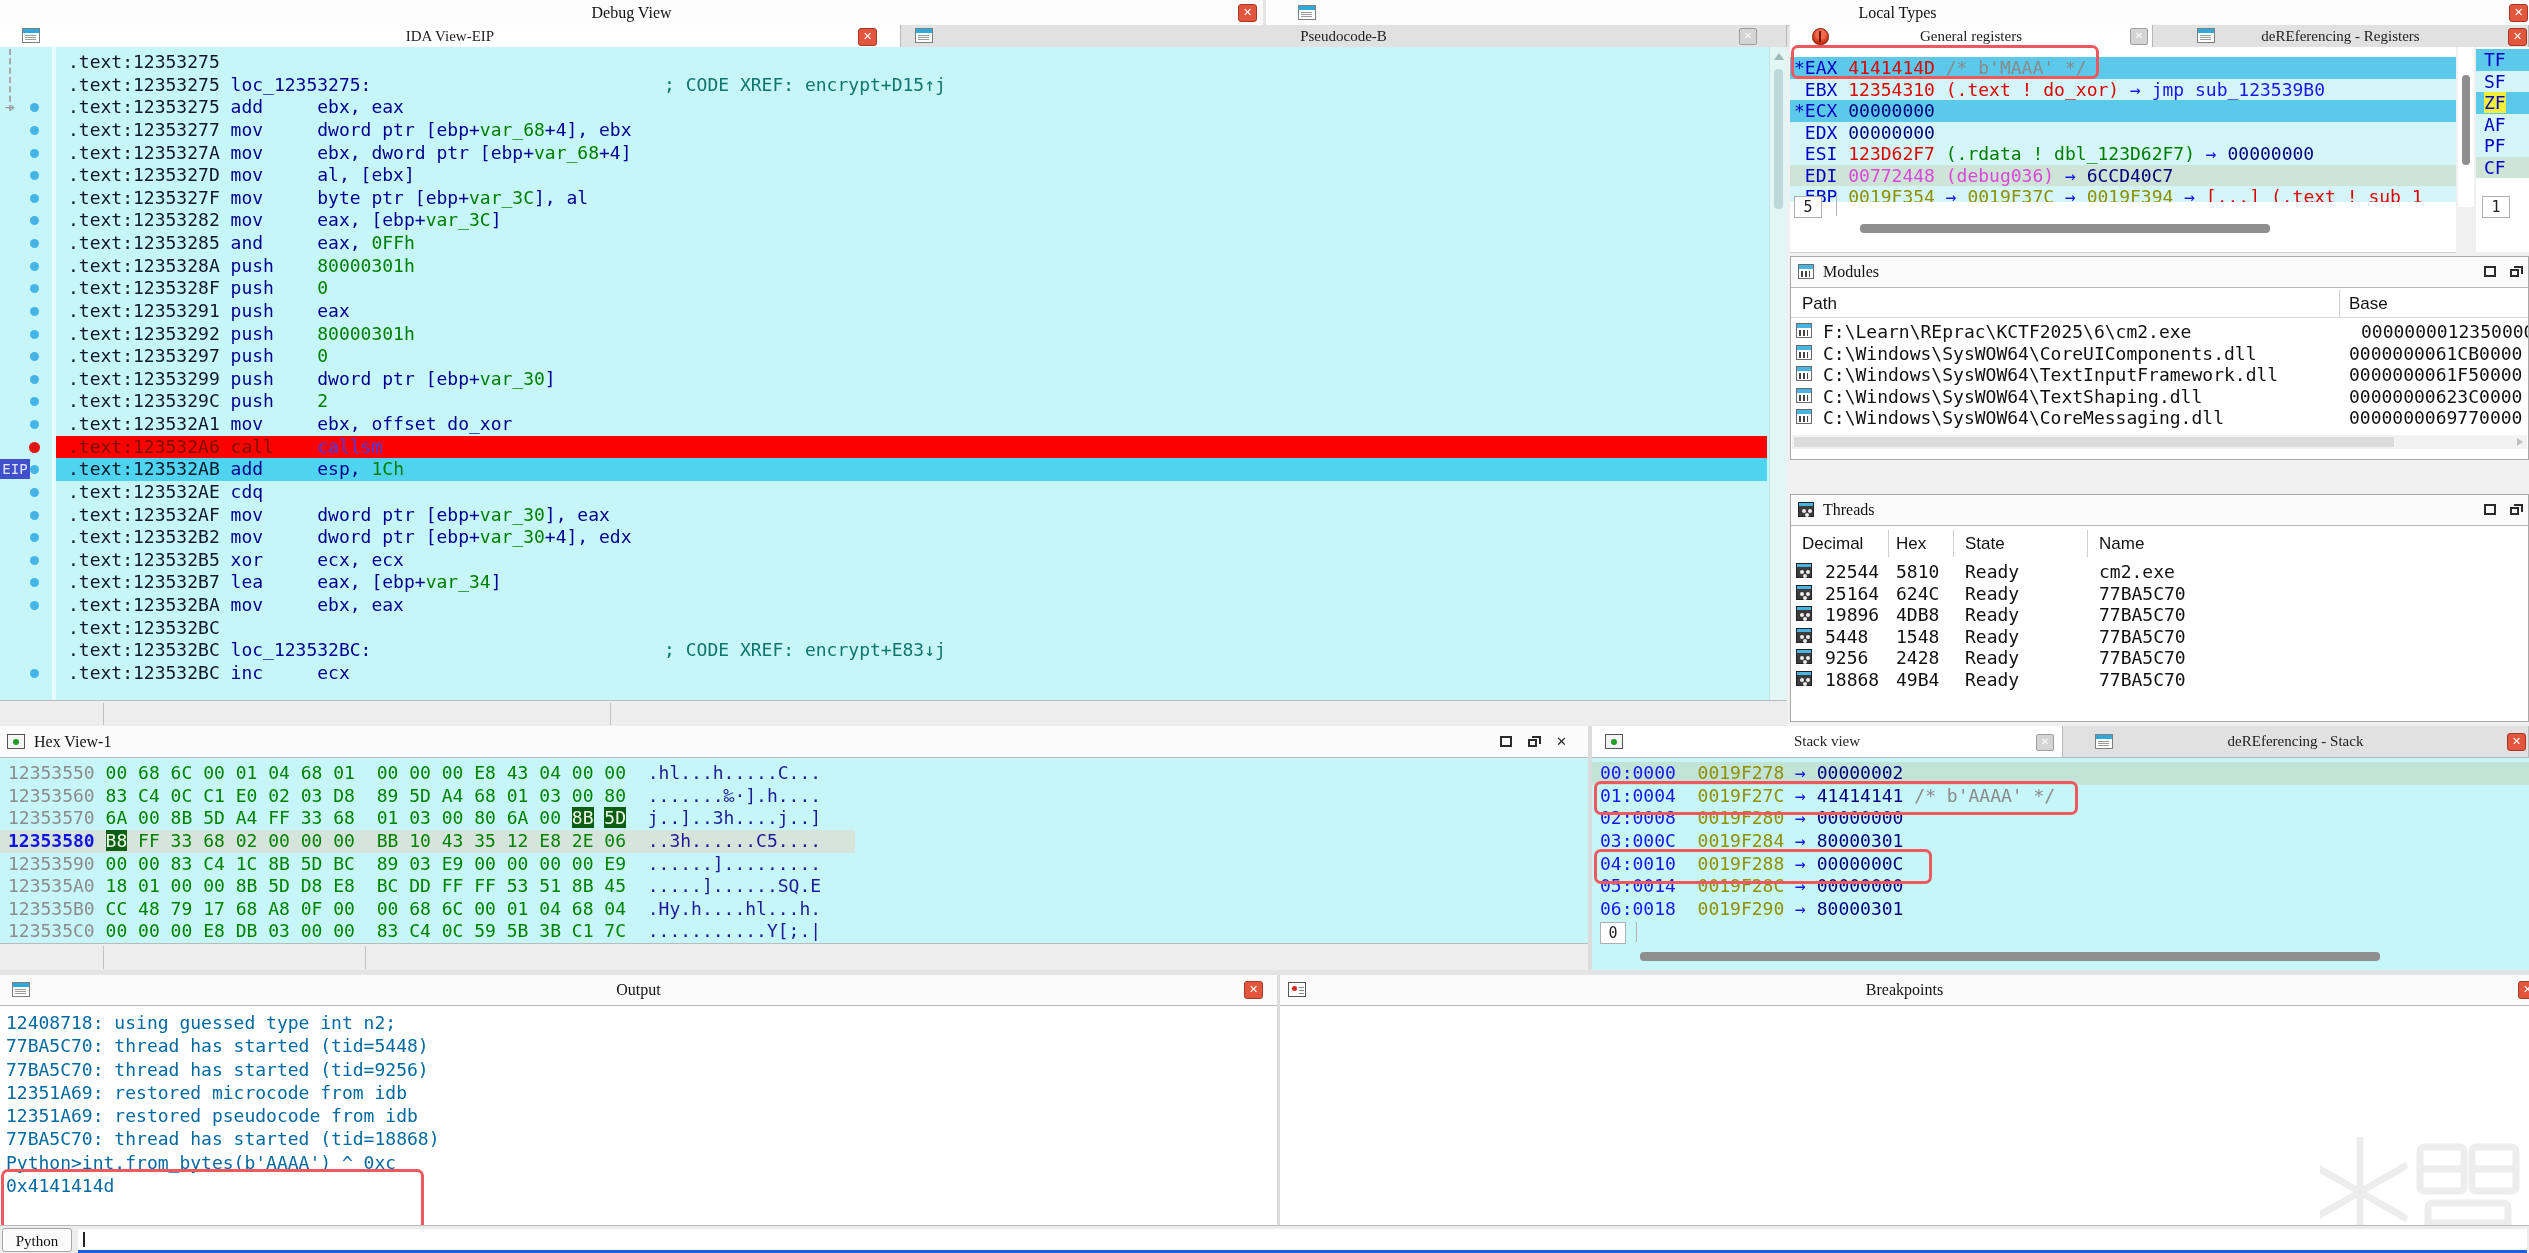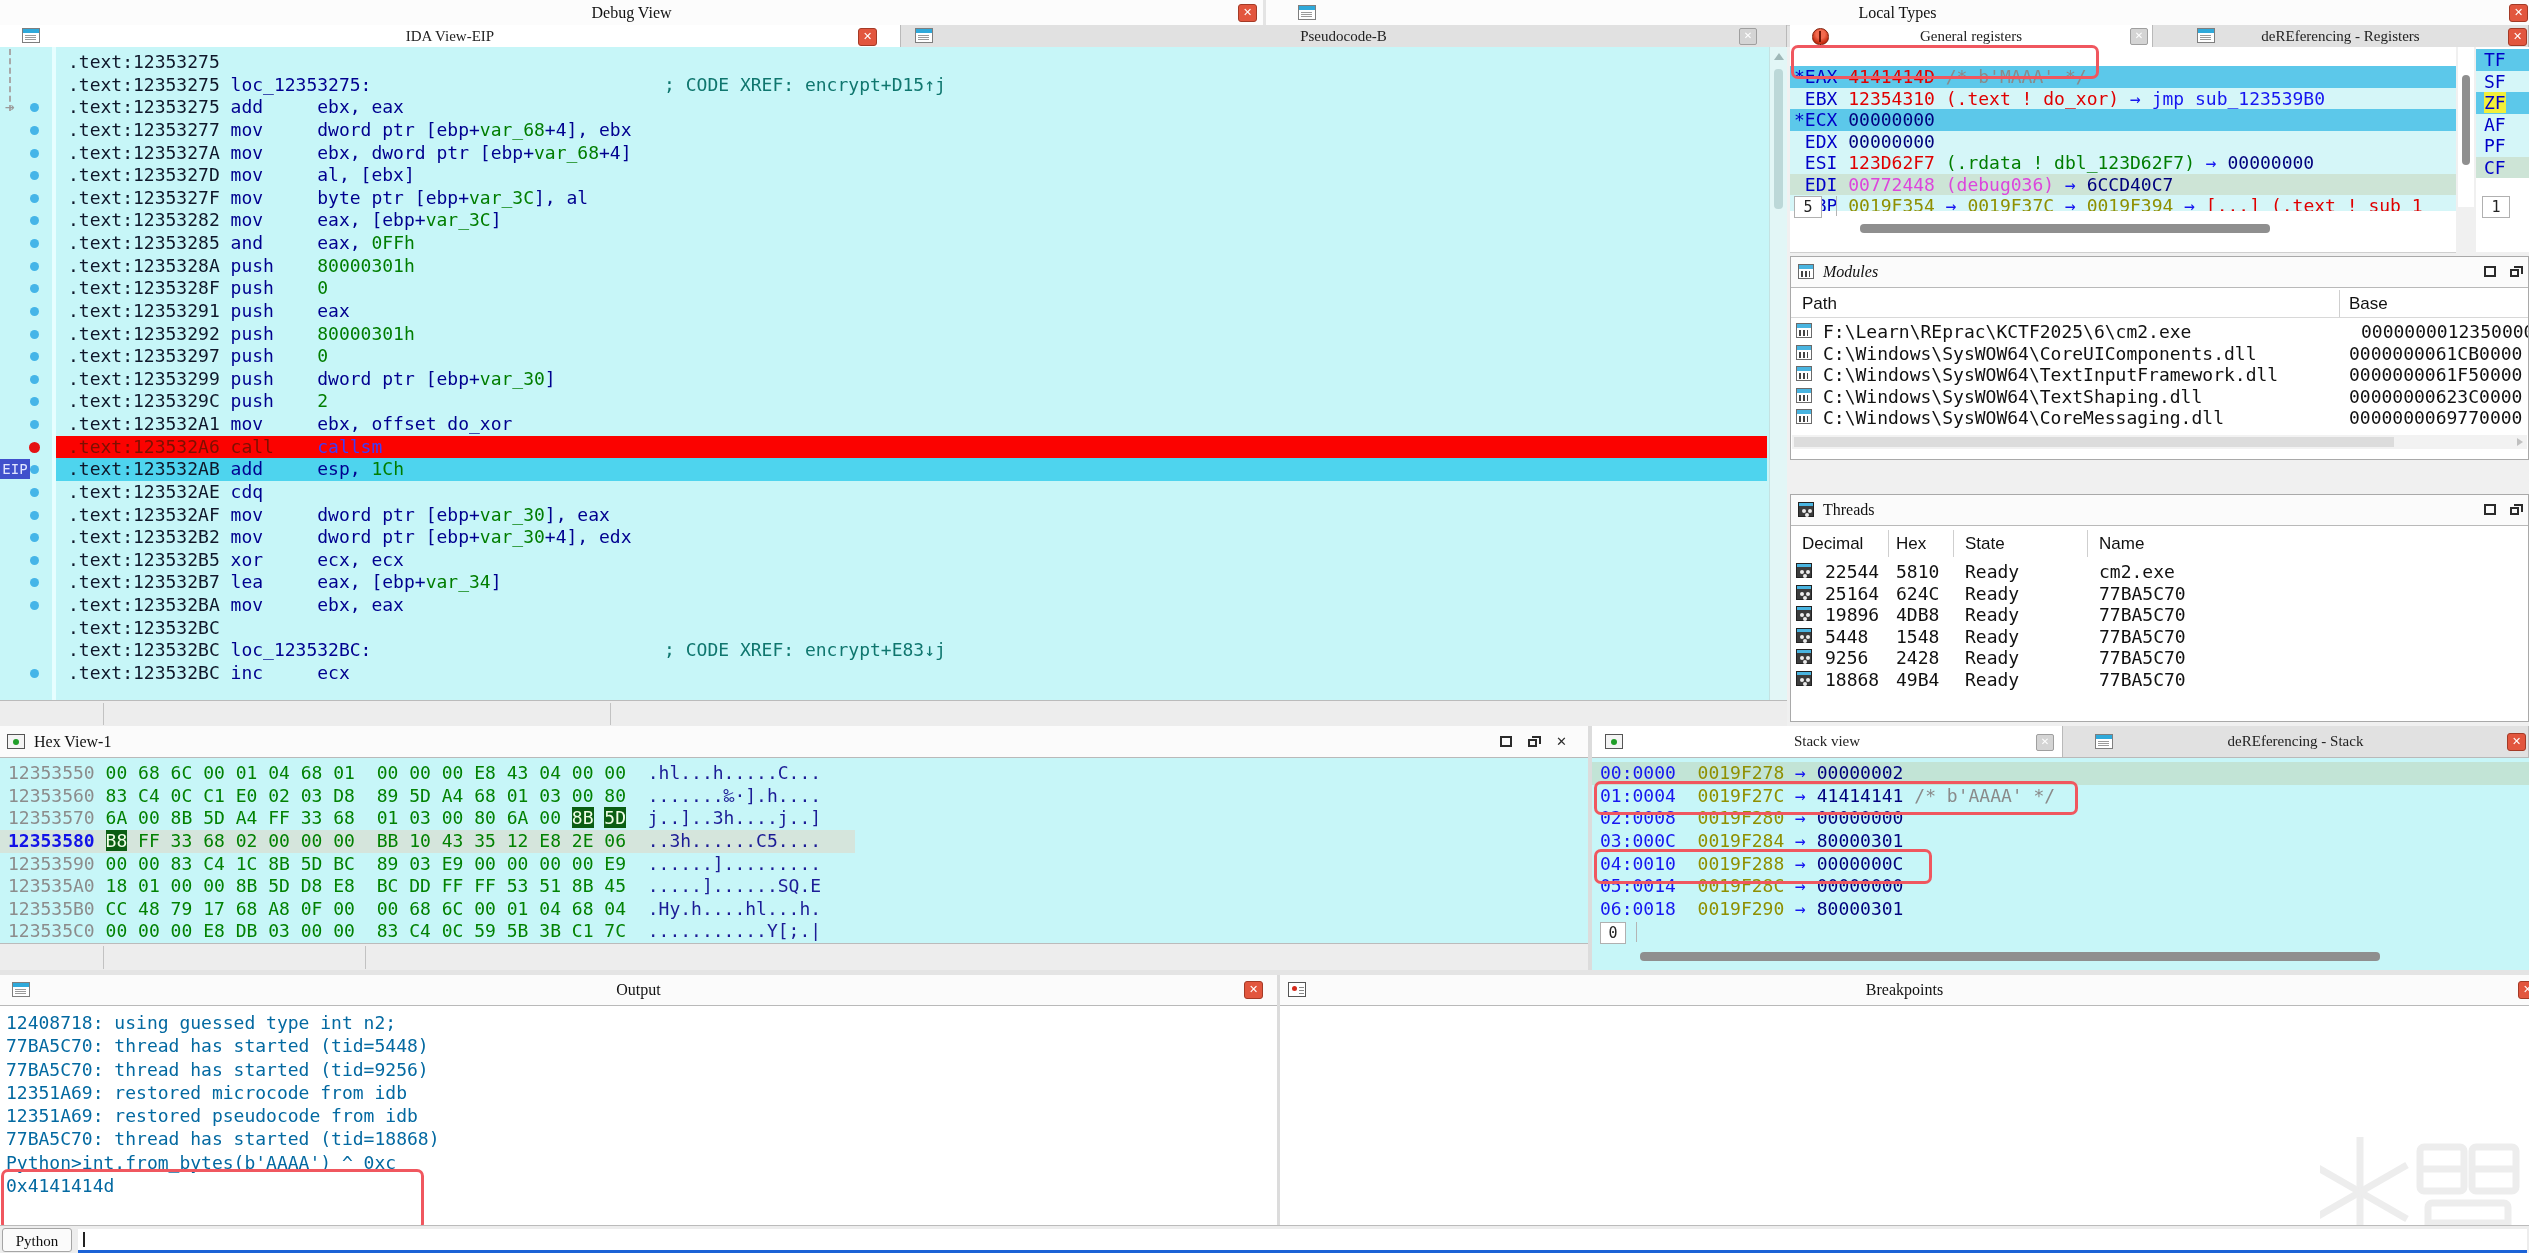--- a/index.html
+++ b/index.html
@@ -205,21 +205,21 @@
       
       
       <span class="sdiv" style="left:103px;"></span>
       <span class="sdiv" style="left:610px;"></span>
     </div>
   </div>
 
   <div class="abs" style="left:1787px;top:47px;width:742px;height:679px;background:#f0f0f0;"></div>
 
   <div class="abs" style="left:1790px;top:47px;width:666px;height:205px;background:#fff;border-bottom:1px solid #cfcfcf;overflow:hidden;">
-    <div id="reg-rows" class="abs" style="left:0;top:19px;width:666px;height:145px;overflow:hidden;">
+    <div id="reg-rows" class="abs" style="left:0;top:10px;width:666px;height:145px;overflow:hidden;">
         <div class="rrow bg-sel"><span style="color: rgb(0, 0, 200);">*</span><span class="regname">EAX </span><span class="sg-red">4141414D</span><span class="sg-i"> </span><span class="sg-gray">/* b'MAAA' */</span></div>
         <div class="rrow bg-cyan"><span style="color: rgb(0, 0, 200);"> </span><span class="regname">EBX </span><span class="sg-red">12354310</span><span class="sg-i"> </span><span class="sg-red">(.text ! do_xor)</span><span class="sg-blu"> → </span><span class="sg-blu">jmp sub_123539B0</span></div>
         <div class="rrow bg-sel"><span style="color: rgb(0, 0, 200);">*</span><span class="regname">ECX </span><span class="sg-nav">00000000</span></div>
         <div class="rrow bg-cyan"><span style="color: rgb(0, 0, 200);"> </span><span class="regname">EDX </span><span class="sg-nav">00000000</span></div>
         <div class="rrow bg-cyan"><span style="color: rgb(0, 0, 200);"> </span><span class="regname">ESI </span><span class="sg-red">123D62F7</span><span class="sg-i"> </span><span class="sg-grn">(.rdata ! dbl_123D62F7)</span><span class="sg-blu"> → </span><span class="sg-nav">00000000</span></div>
         <div class="rrow bg-sage"><span style="color: rgb(0, 0, 200);"> </span><span class="regname">EDI </span><span class="sg-mag">00772448</span><span class="sg-i"> </span><span class="sg-mag">(debug036)</span><span class="sg-blu"> → </span><span class="sg-nav">6CCD40C7</span></div>
         <div class="rrow bg-cyan"><span style="color: rgb(0, 0, 200);"> </span><span class="regname">EBP </span><span class="sg-oli">0019F354</span><span class="sg-blu"> → </span><span class="sg-oli">0019F37C</span><span class="sg-blu"> → </span><span class="sg-oli">0019F394</span><span class="sg-blu"> → </span><span class="sg-red">[...] (.text ! sub_1</span></div>
       </div>
     <div class="cnt" style="left:4px;top:149px;">5</div>
     <div class="abs" style="left:46px;top:149px;width:1px;height:20px;background:#b4b4b4;"></div>
@@ -237,21 +237,21 @@
         <div class="frow bg-cyan"><span>PF</span></div>
         <div class="frow bg-sage"><span>CF</span></div>
       </div>
     <div class="cnt" style="left:6px;top:149px;">1</div>
   </div>
   <div class="ann" style="left:1791px;top:45px;width:302px;height:28px;"></div>
 
   <div class="panel" style="left:1790px;top:256px;width:739px;height:204px;">
     <div class="phead">
       <span class="mod-icon" style="left:7px;top:7px;"></span>
-      <span class="phead-title abs" style="left:32px;font-style:italic;">Modules</span>
+      <span class="phead-title abs" style="left:32px;">Modules</span>
       <span class="wc-max" style="left:693px;top:9px;"></span>
       <span class="wc-float" style="left:719px;top:12px;"></span>
     </div>
     <span class="lhead abs" style="left:11px;top:34px;">Path</span>
     <span class="lhead abs" style="left:558px;top:34px;">Base</span>
     <div class="colline" style="left:548px;top:33px;height:27px;"></div>
     <div class="abs" style="left:0;top:60px;width:737px;height:1px;background:#d8d8d8;"></div>
     <div id="mod-rows" class="abs" style="left:0;top:64px;width:737px;height:112px;overflow:hidden;">
         <div style="position: relative; height: 21.5px;">
           <span class="mod-icon" style="left: 5px; top: 2px;"></span>

